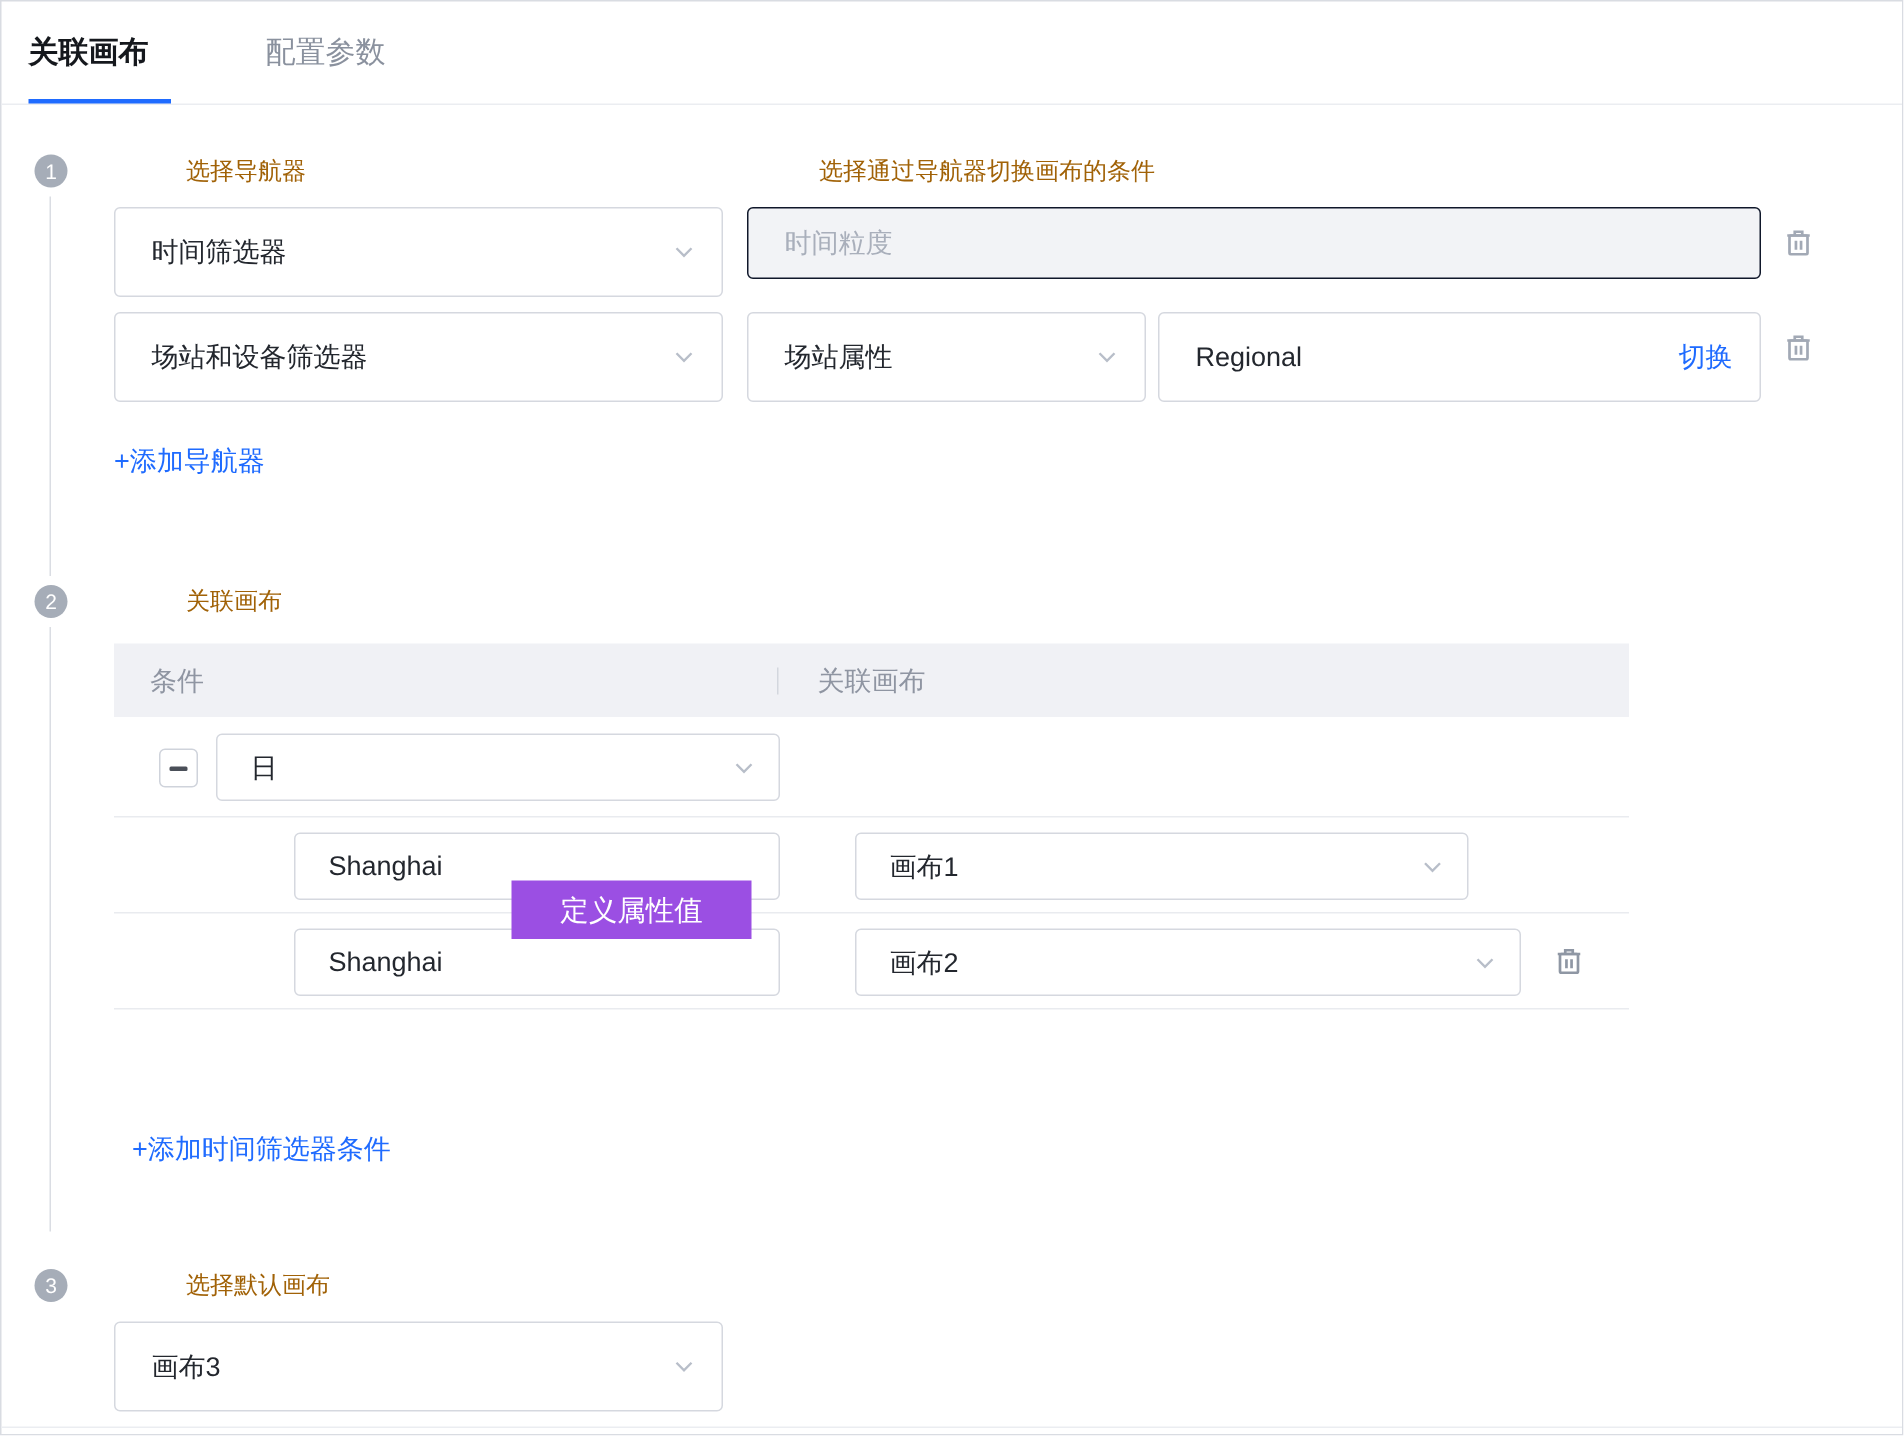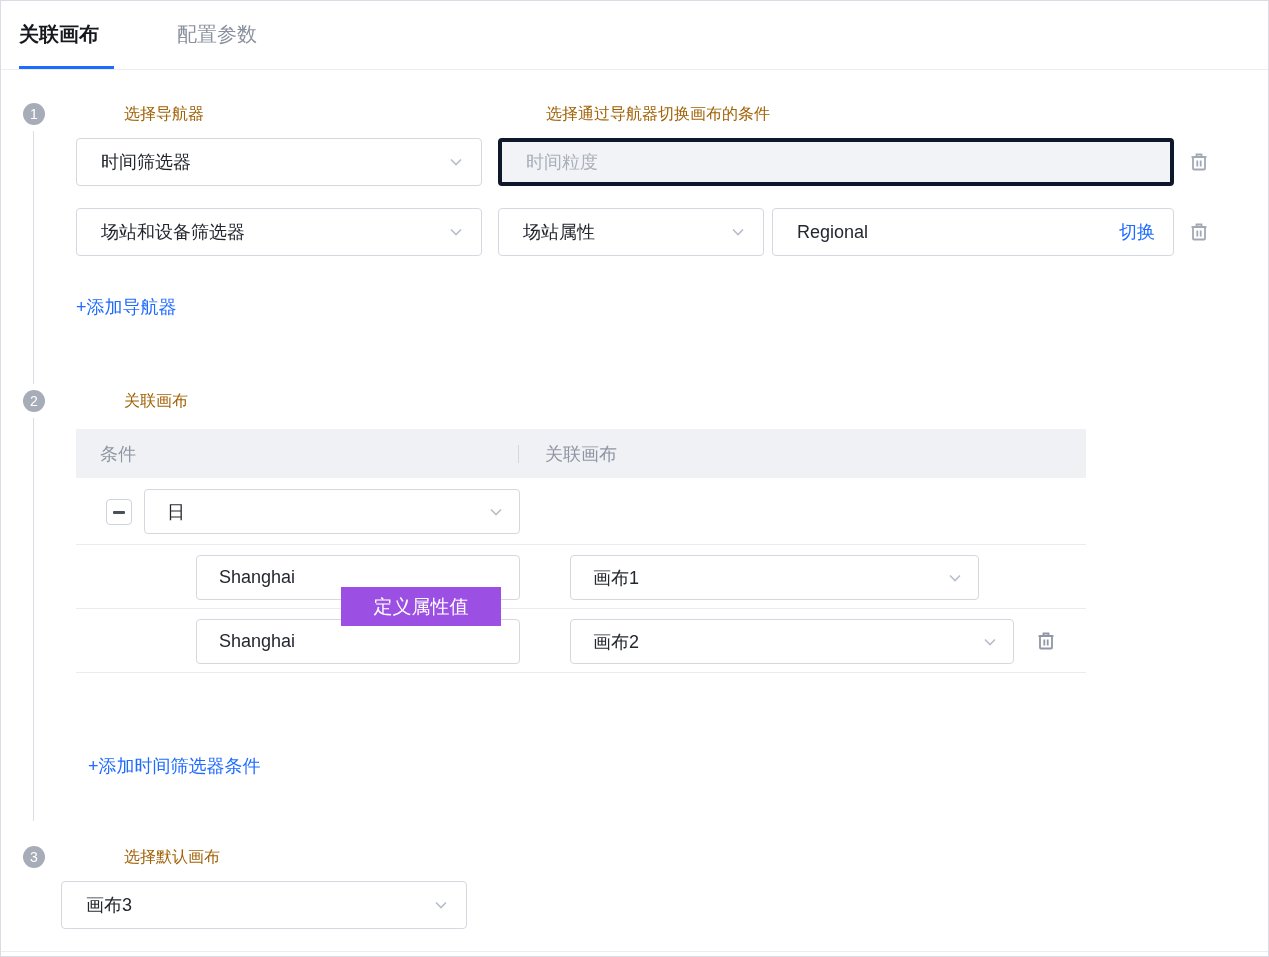--- a/index.html
+++ b/index.html
@@ -18,30 +18,30 @@
   .bottom-divider { position:absolute; left:0; top:950px; width:100%; height:1px; background:#ebedf1; }
   
   .step-circle {
     position:absolute; left:22px; width:22px; height:22px; border-radius:50%;
     background:#a6adb8; color:#fff; font-size:14px; display:flex; align-items:center; justify-content:center;
   }
   .connector { position:absolute; left:32px; width:1px; background:#dadde3; }
   .section-label { position:absolute; color:#a16207; font-size:16px;margin-left:48px; }
   
   .select, .textbox {
-    position:absolute; height:48px; background:#fff;
+    position:absolute; height:60px; background:#fff;
     border:1px solid #d5d8df; border-radius:4px;
     display:flex; align-items:center; padding:0 16px 0 24px;
     font-size:18px; color:#23272e; cursor:pointer;
   }
   .select .lbl { flex:1; }
   .chevron { flex:0 0 auto; display:flex; }
   .disabled-input {
     position:absolute; height:48px; background:#f2f3f6;
-    border:4px solid #0f172a; border-radius:4px;
+    border:1px solid #0f172a; border-radius:4px;
     display:flex; align-items:center; padding:0 24px;
     font-size:18px; color:#a9afbb;
   }
   .trash-btn { position:absolute; width:24px; height:24px; cursor:pointer; display:flex; }
   .link { position:absolute; color:#1f6bff; font-size:18px; cursor:pointer; white-space:nowrap; }
   .badge {
     position:absolute; background:#9b4fe3; color:#fff; font-size:19px;
     display:flex; align-items:center; justify-content:center; z-index:5;
   }
   .switch-link {
@@ -206,21 +206,21 @@
     </div>
 
 
     <div class="badge" style="left:265px; top:158px; width:160px; height:39px;">定义属性值</div>
   </div>
 
   <div class="link" style="left:87px; top:753px;">+添加时间筛选器条件</div>
 
   <div class="step-circle" style="top:845px;">3</div>
   <div class="section-label" style="left:75px; top:846px;">选择默认画布</div>
-  <div class="select" style="left:60px; top:880px; width:406px;">
+  <div class="select" style="left:75px; top:880px; width:406px;">
     <span class="lbl">画布3</span>
     <span class="chevron">
       <svg width="18" height="18" viewBox="0 0 18 18">
           <path d="M4 6.5 L9 11.5 L14 6.5" fill="none" stroke="#b8bec9" stroke-width="1.6"></path>
         </svg>
     </span>
   </div>
 
   <div class="bottom-divider"></div>
 </div>

